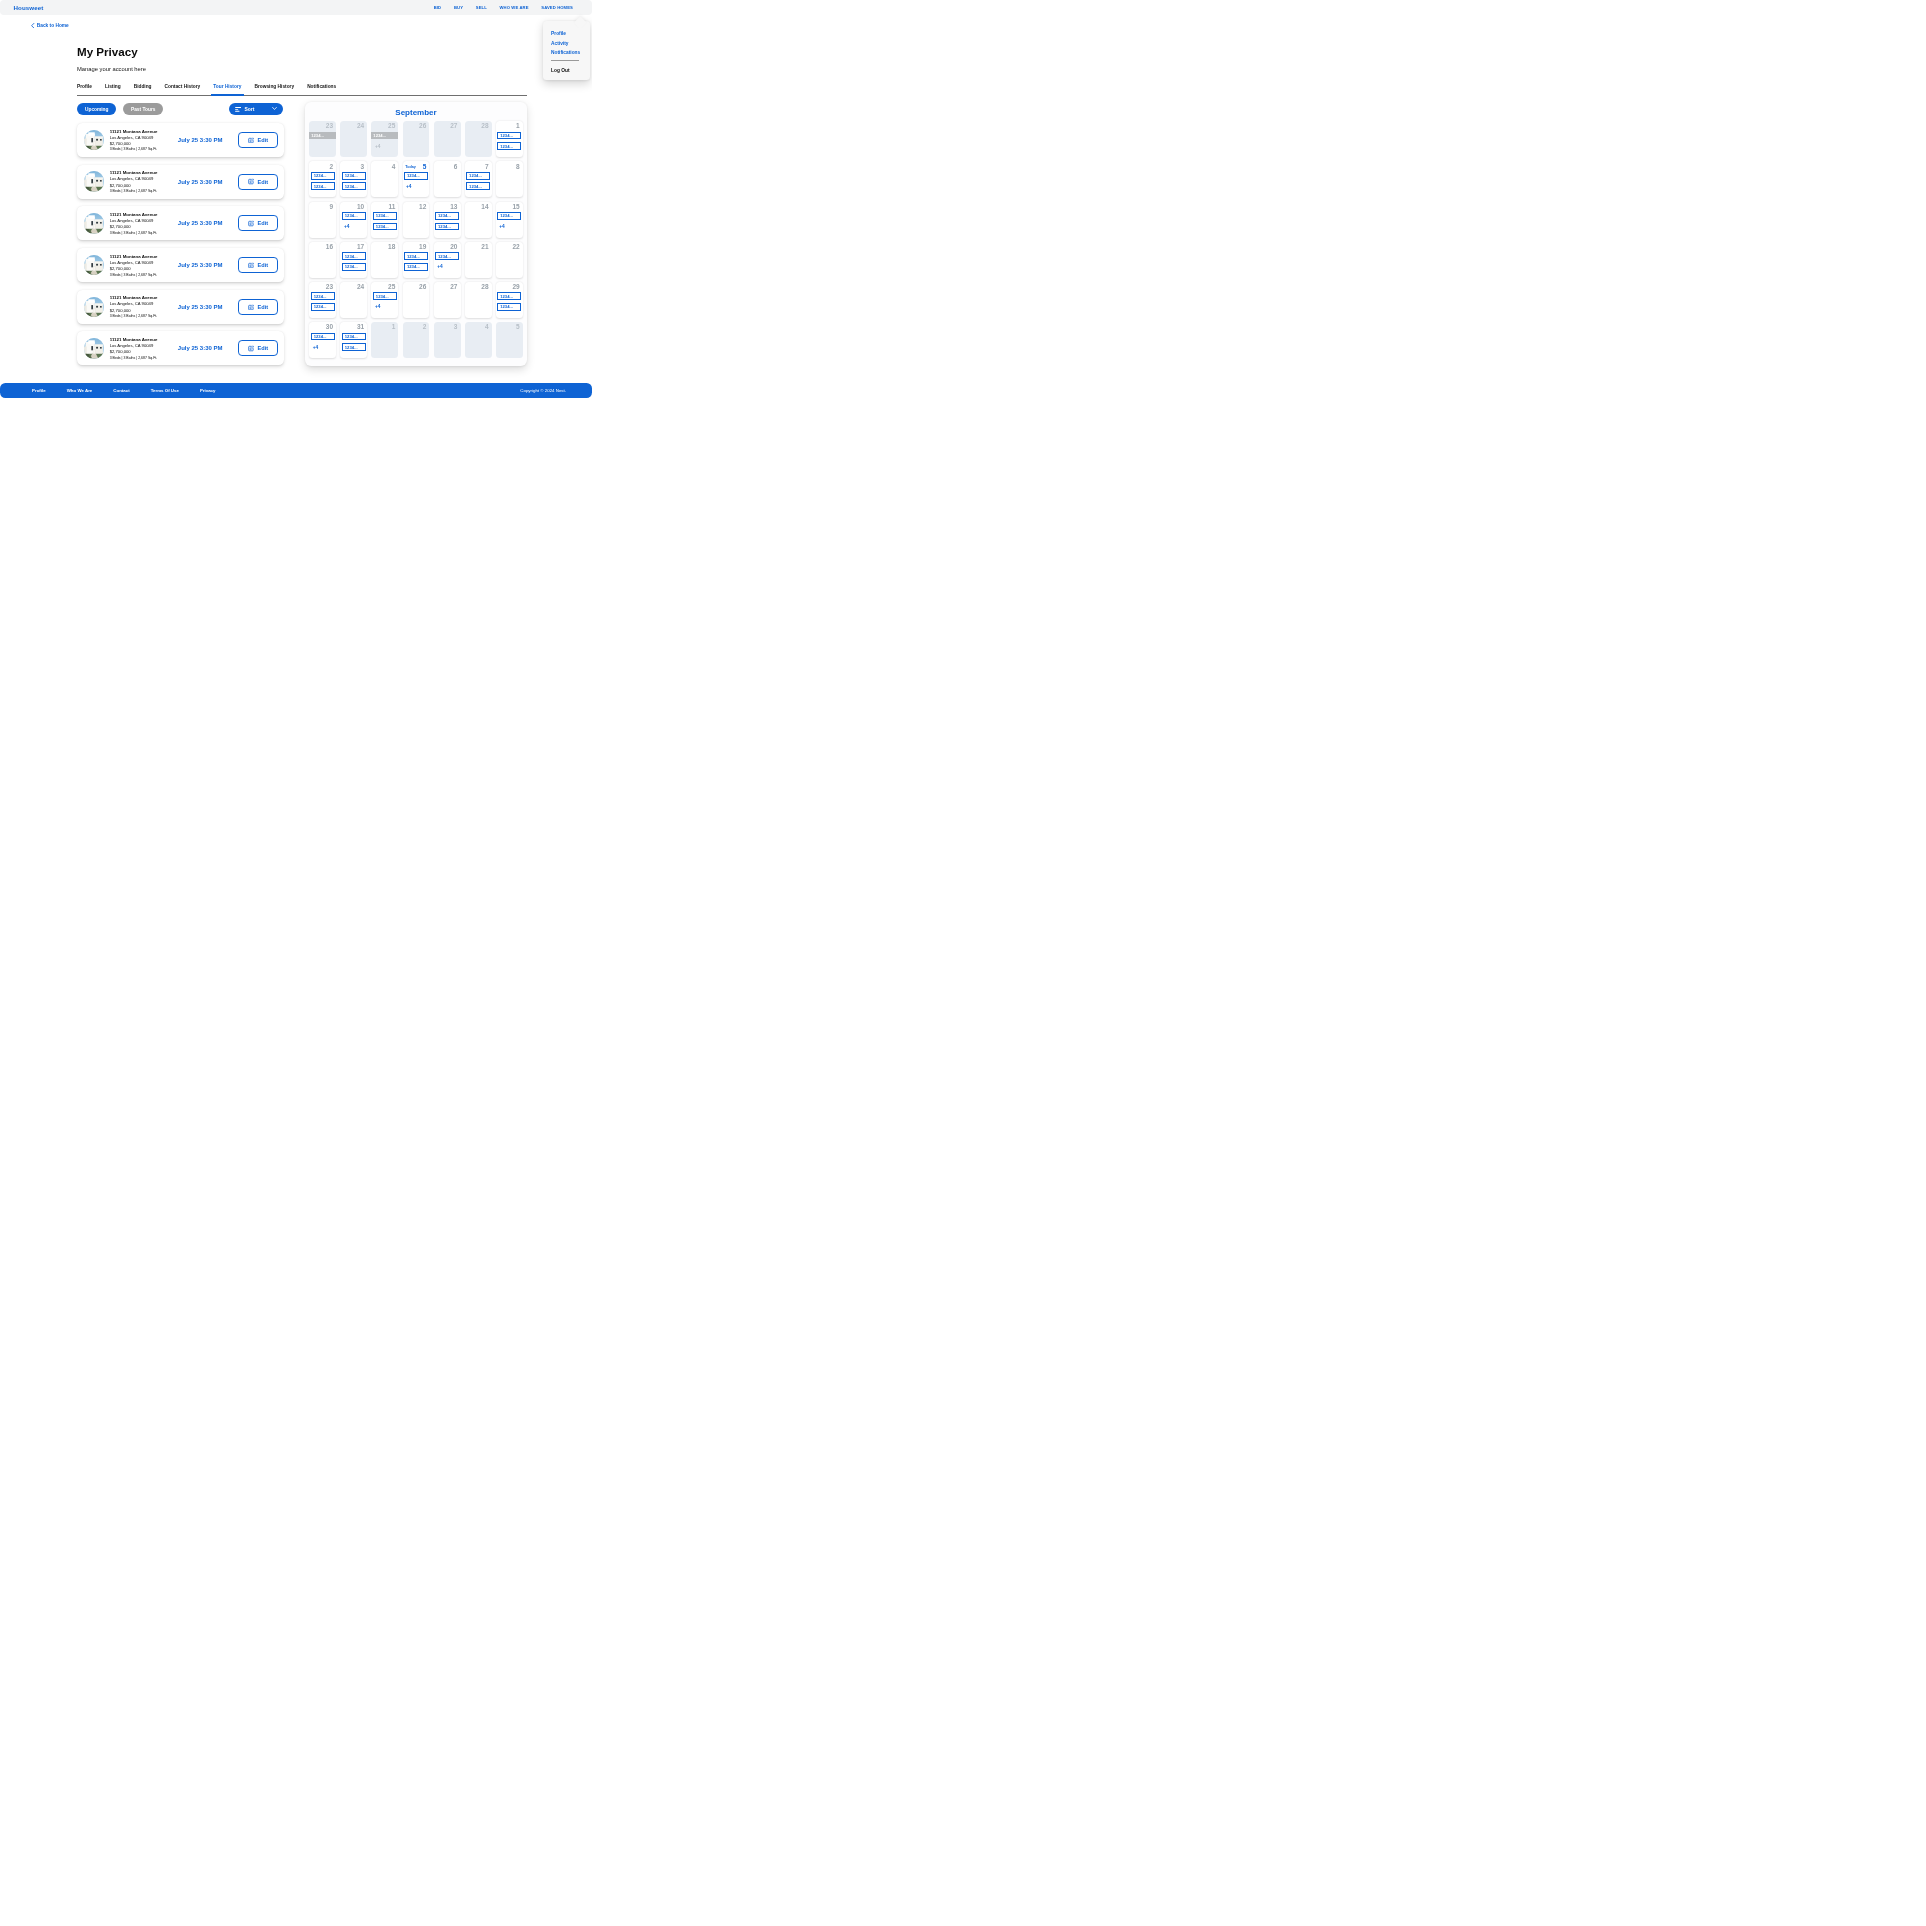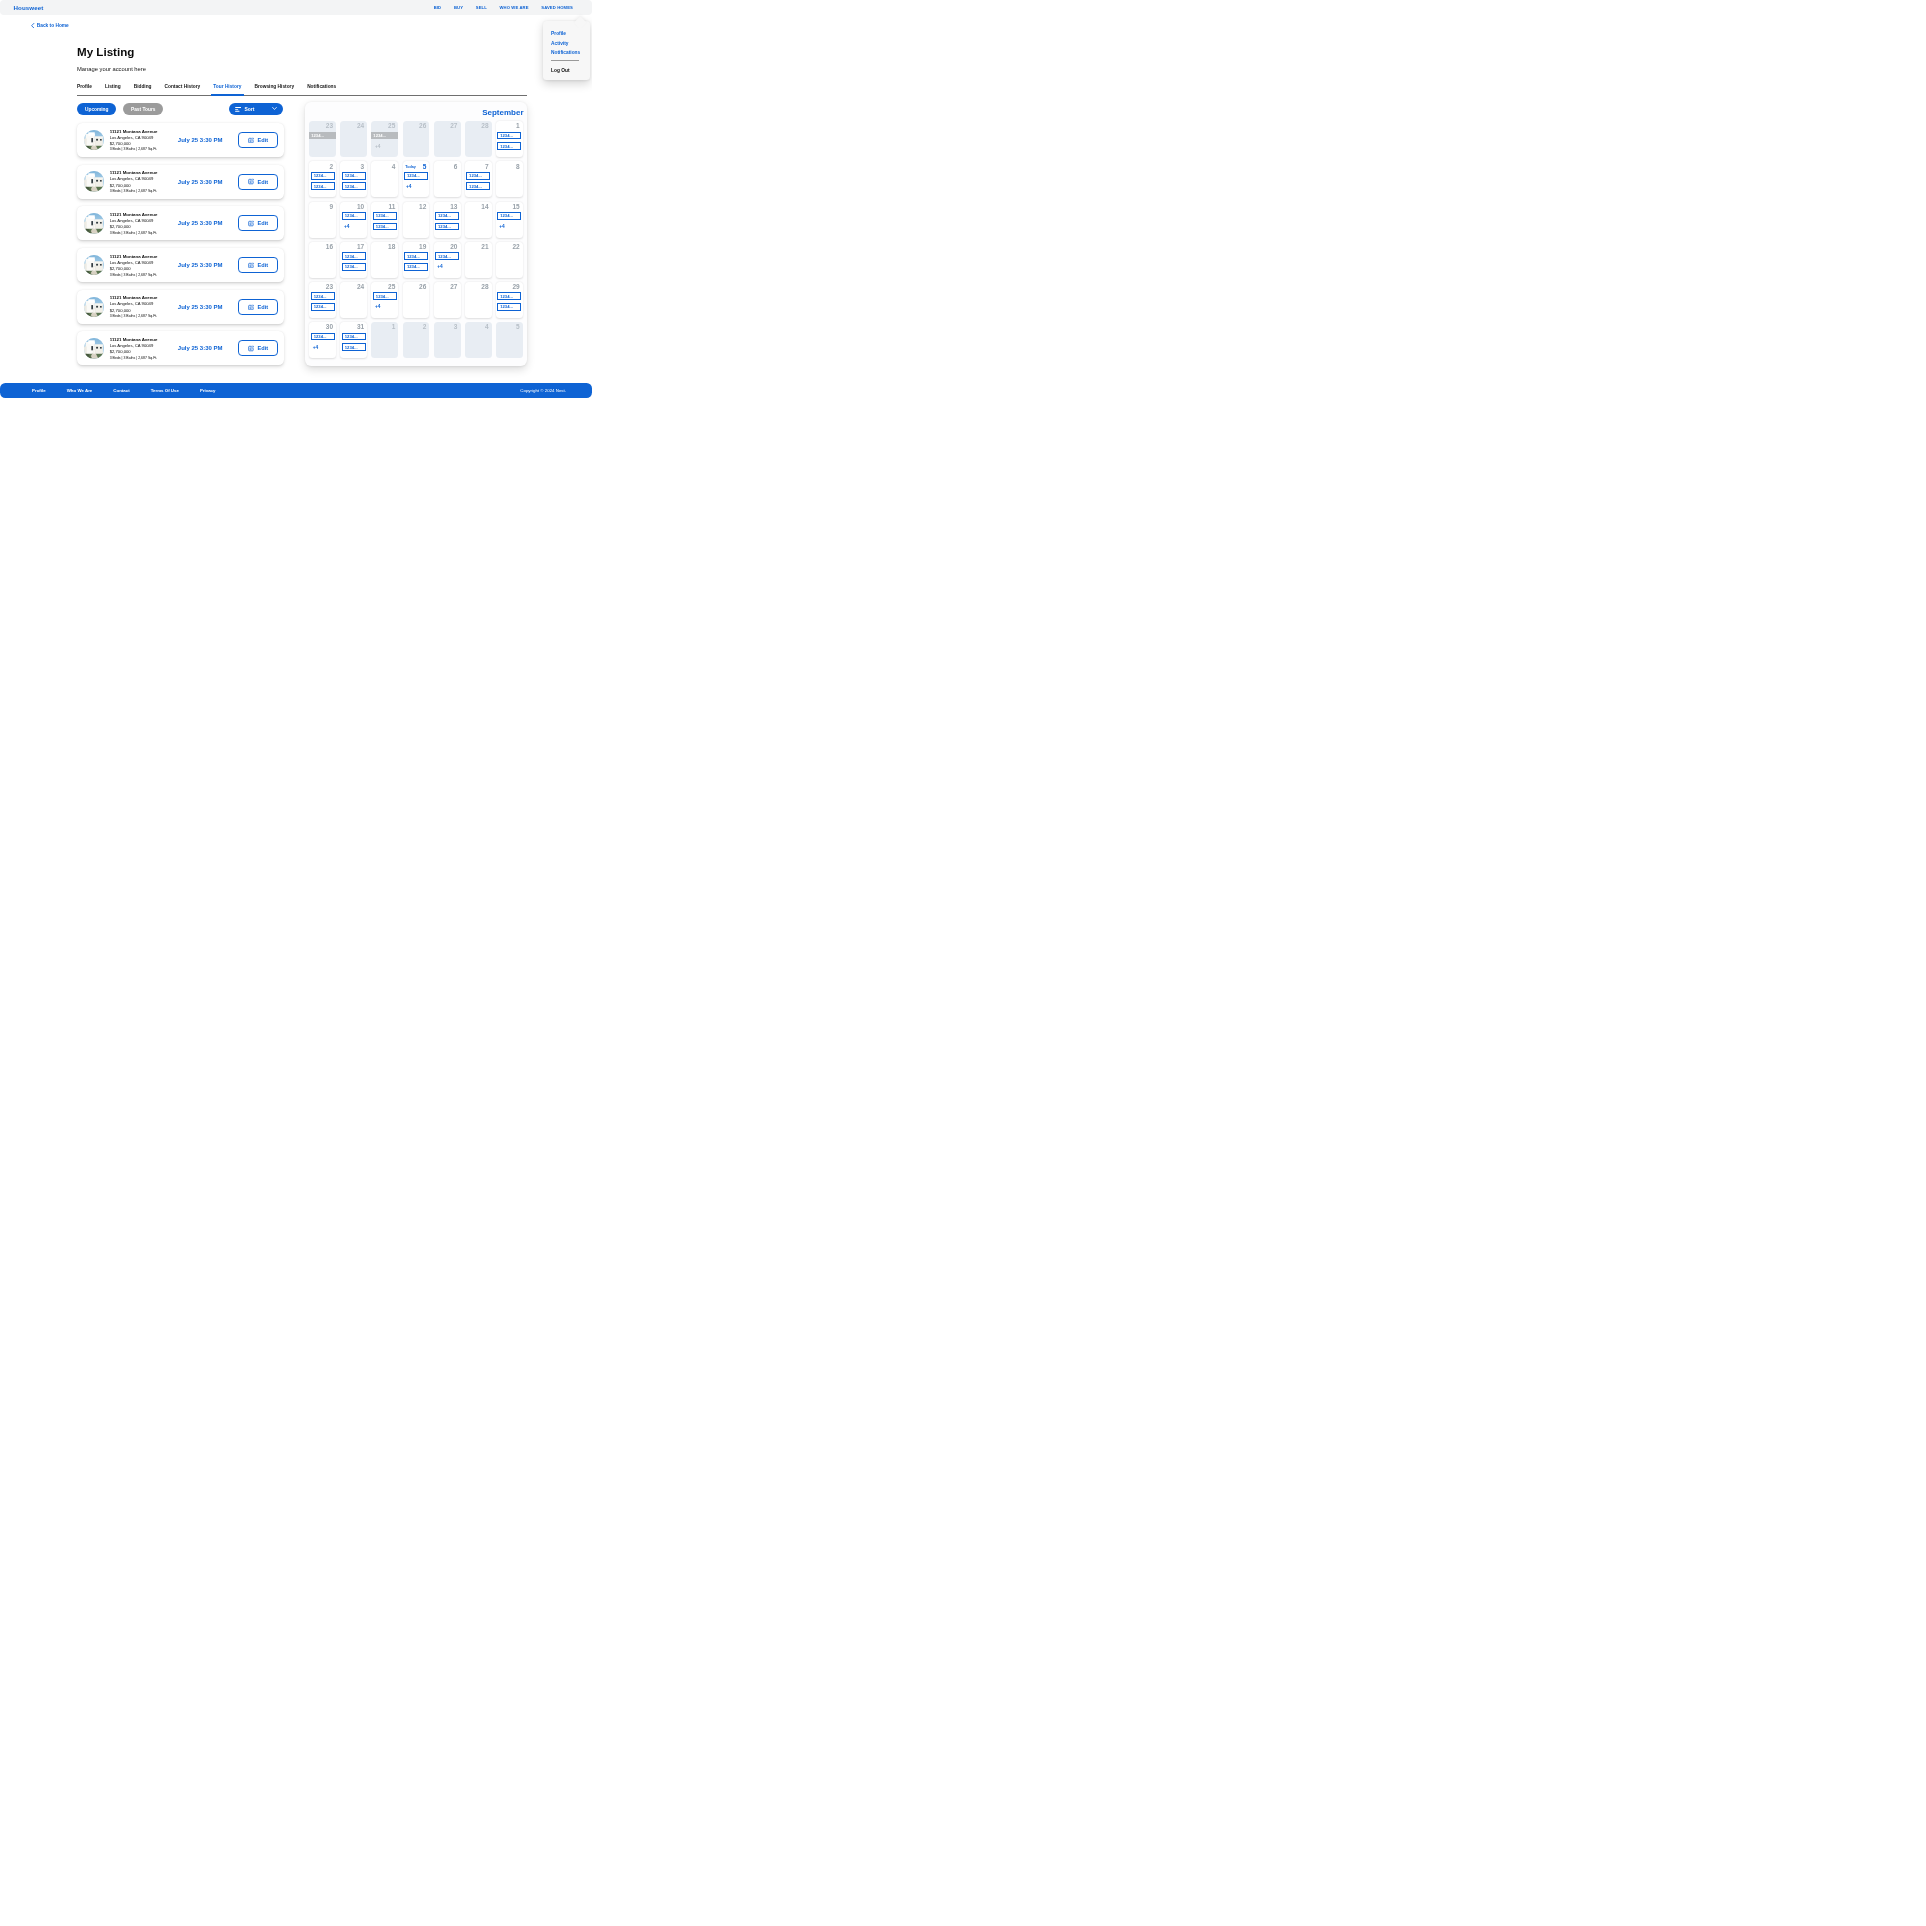--- a/index.html
+++ b/index.html
@@ -96,21 +96,21 @@
     border-radius:3.9px;color:var(--blue);font-family:inherit;font-weight:700;font-size:5.6px;
     display:flex;align-items:center;justify-content:center;gap:2.7px;
   }
 
   
   .calendar{
     position:absolute;left:305px;top:102px;width:222px;height:264px;background:#FDFDFE;
     border-radius:6.2px;box-shadow:0 3.1px 8.5px rgba(0,0,0,.13),0 0.8px 2.3px rgba(0,0,0,.07);
     padding:5.8px 3.5px 0;
   }
-  .cal-title{height:10px;line-height:10px;text-align:right;color:var(--blue);font-size:8px;font-weight:800;margin-bottom:3.5px}
+  .cal-title{height:10px;line-height:10px;text-align:center;color:var(--blue);font-size:8px;font-weight:800;margin-bottom:3.5px}
   .cal-grid{display:grid;grid-template-columns:repeat(7,1fr);column-gap:4.2px;row-gap:4.2px;padding:0 0.8px}
   .cell{position:relative;height:36px;background:#fff;border-radius:3.5px;box-shadow:0 0.8px 1.9px rgba(0,0,0,.13)}
   .cell.muted{background:var(--muted-cell);box-shadow:none}
   .daynum{position:absolute;top:1.2px;right:3.1px;font-size:6.5px;font-weight:600;color:var(--daynum)}
   .cell.muted .daynum{color:var(--daynum-muted)}
   .cell.today .daynum{color:var(--blue)}
   .today-label{position:absolute;top:3.5px;left:2.7px;font-size:3.7px;font-weight:700;color:var(--blue)}
   .chip{
     position:absolute;left:1.5px;right:1.5px;height:7.7px;display:flex;align-items:center;
     padding-left:1.9px;font-size:4.2px;font-weight:600;overflow:hidden;white-space:nowrap;
@@ -155,21 +155,21 @@
   <div class="dropdown-notch" data-interactable="false"></div>
   <div id="menuItems">
       <a class="menu-item" data-interactable="true">Profile</a>
       <a class="menu-item" data-interactable="true">Activity</a>
       <a class="menu-item" data-interactable="true">Notifications</a>
     </div>
   <div class="dropdown-divider" data-interactable="false"></div>
   <a class="dropdown-logout" data-interactable="true">Log Out</a>
 </div>
 
-<h1 class="page-title" data-interactable="false">My Listing</h1>
+<h1 class="page-title" data-interactable="false">My Privacy</h1>
 <p class="page-subtitle" data-interactable="false">Manage your account here</p>
 
 <div class="tabs" data-interactable="false" id="tabsRow">
     <div class="tab" data-interactable="true">Profile</div>
     <div class="tab" data-interactable="true">Listing</div>
     <div class="tab" data-interactable="true">Bidding</div>
     <div class="tab" data-interactable="true">Contact History</div>
     <div class="tab active" data-interactable="true">Tour History</div>
     <div class="tab" data-interactable="true">Browsing History</div>
     <div class="tab" data-interactable="true">Notifications</div>

